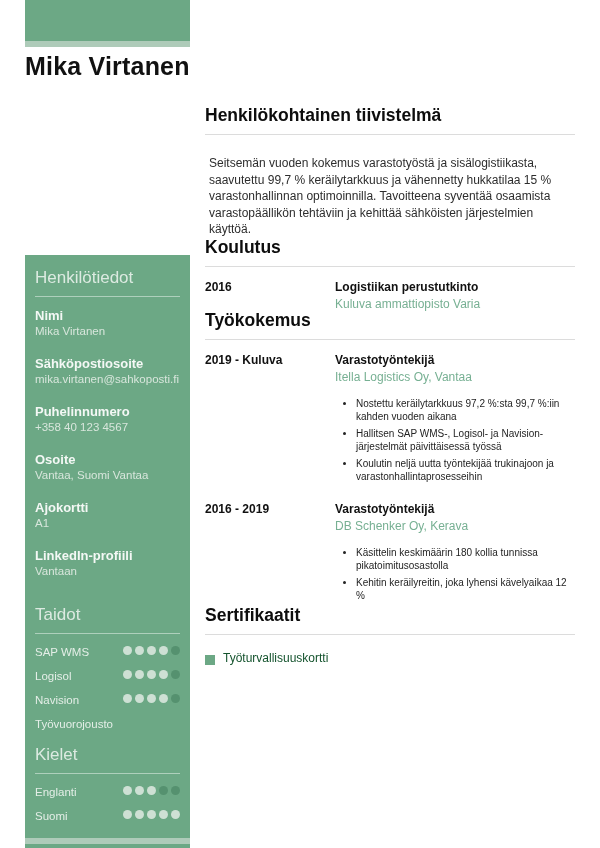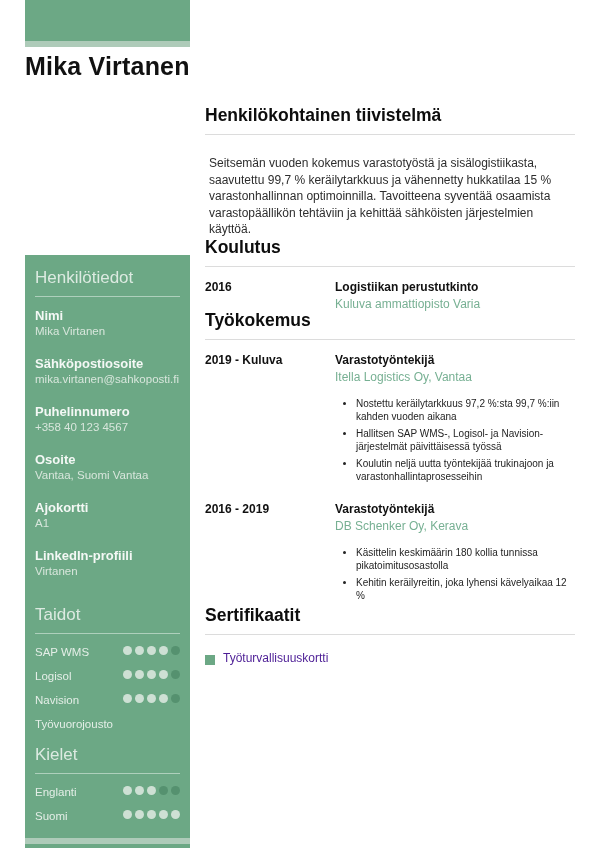--- a/index.html
+++ b/index.html
@@ -55,21 +55,21 @@
   .mt-tyokokemus{margin-top:13px;}
   .mt-sertifikaatit{margin-top:22px;}
   .summary-text{margin:20px 0 0 4px;font-size:12px;line-height:16.5px;color:#2d2d2d;}
   .entry-row{display:flex;margin-top:13px;font-size:12px;line-height:14px;}
   .entry-row.second{margin-top:15px;}
   .entry-date{width:130px;flex-shrink:0;font-weight:bold;color:#111;}
   .entry-title{font-weight:bold;color:#111;}
   .entry-company{color:var(--accent);margin-top:3px;}
   .entry-bullets{margin:13px 0 0 0;padding-left:21px;color:#242424;font-size:10px;line-height:13.5px;}
   .entry-bullets li{margin-bottom:3px;}
-  .cert-item{display:flex;align-items:flex-end;gap:8px;margin-top:16px;font-size:12px;color:#4c1d95;}
+  .cert-item{display:flex;align-items:flex-end;gap:8px;margin-top:16px;font-size:12px;color:#14532d;}
   .cert-square{width:10px;height:10px;background:var(--green);flex-shrink:0;}
 </style>
 </head>
 <body>
 
 <div class="top-block"></div>
 <div class="top-block-strip"></div>
 <div class="name-title">Mika Virtanen</div>
 
 <div class="sidebar">
@@ -90,21 +90,21 @@
   <div class="field">
     <div class="field-label">Osoite</div>
     <div class="field-value">Vantaa, Suomi Vantaa</div>
   </div>
   <div class="field">
     <div class="field-label">Ajokortti</div>
     <div class="field-value">A1</div>
   </div>
   <div class="field">
     <div class="field-label">LinkedIn-profiili</div>
-    <div class="field-value">Virtanen</div>
+    <div class="field-value">Vantaan</div>
   </div>
 
   <div class="side-heading spaced">Taidot</div>
   <div class="rate-row">
     <span>SAP WMS</span>
     <span class="dots">
         <span class="dot filled"></span>
         <span class="dot filled"></span>
         <span class="dot filled"></span>
         <span class="dot filled"></span>

